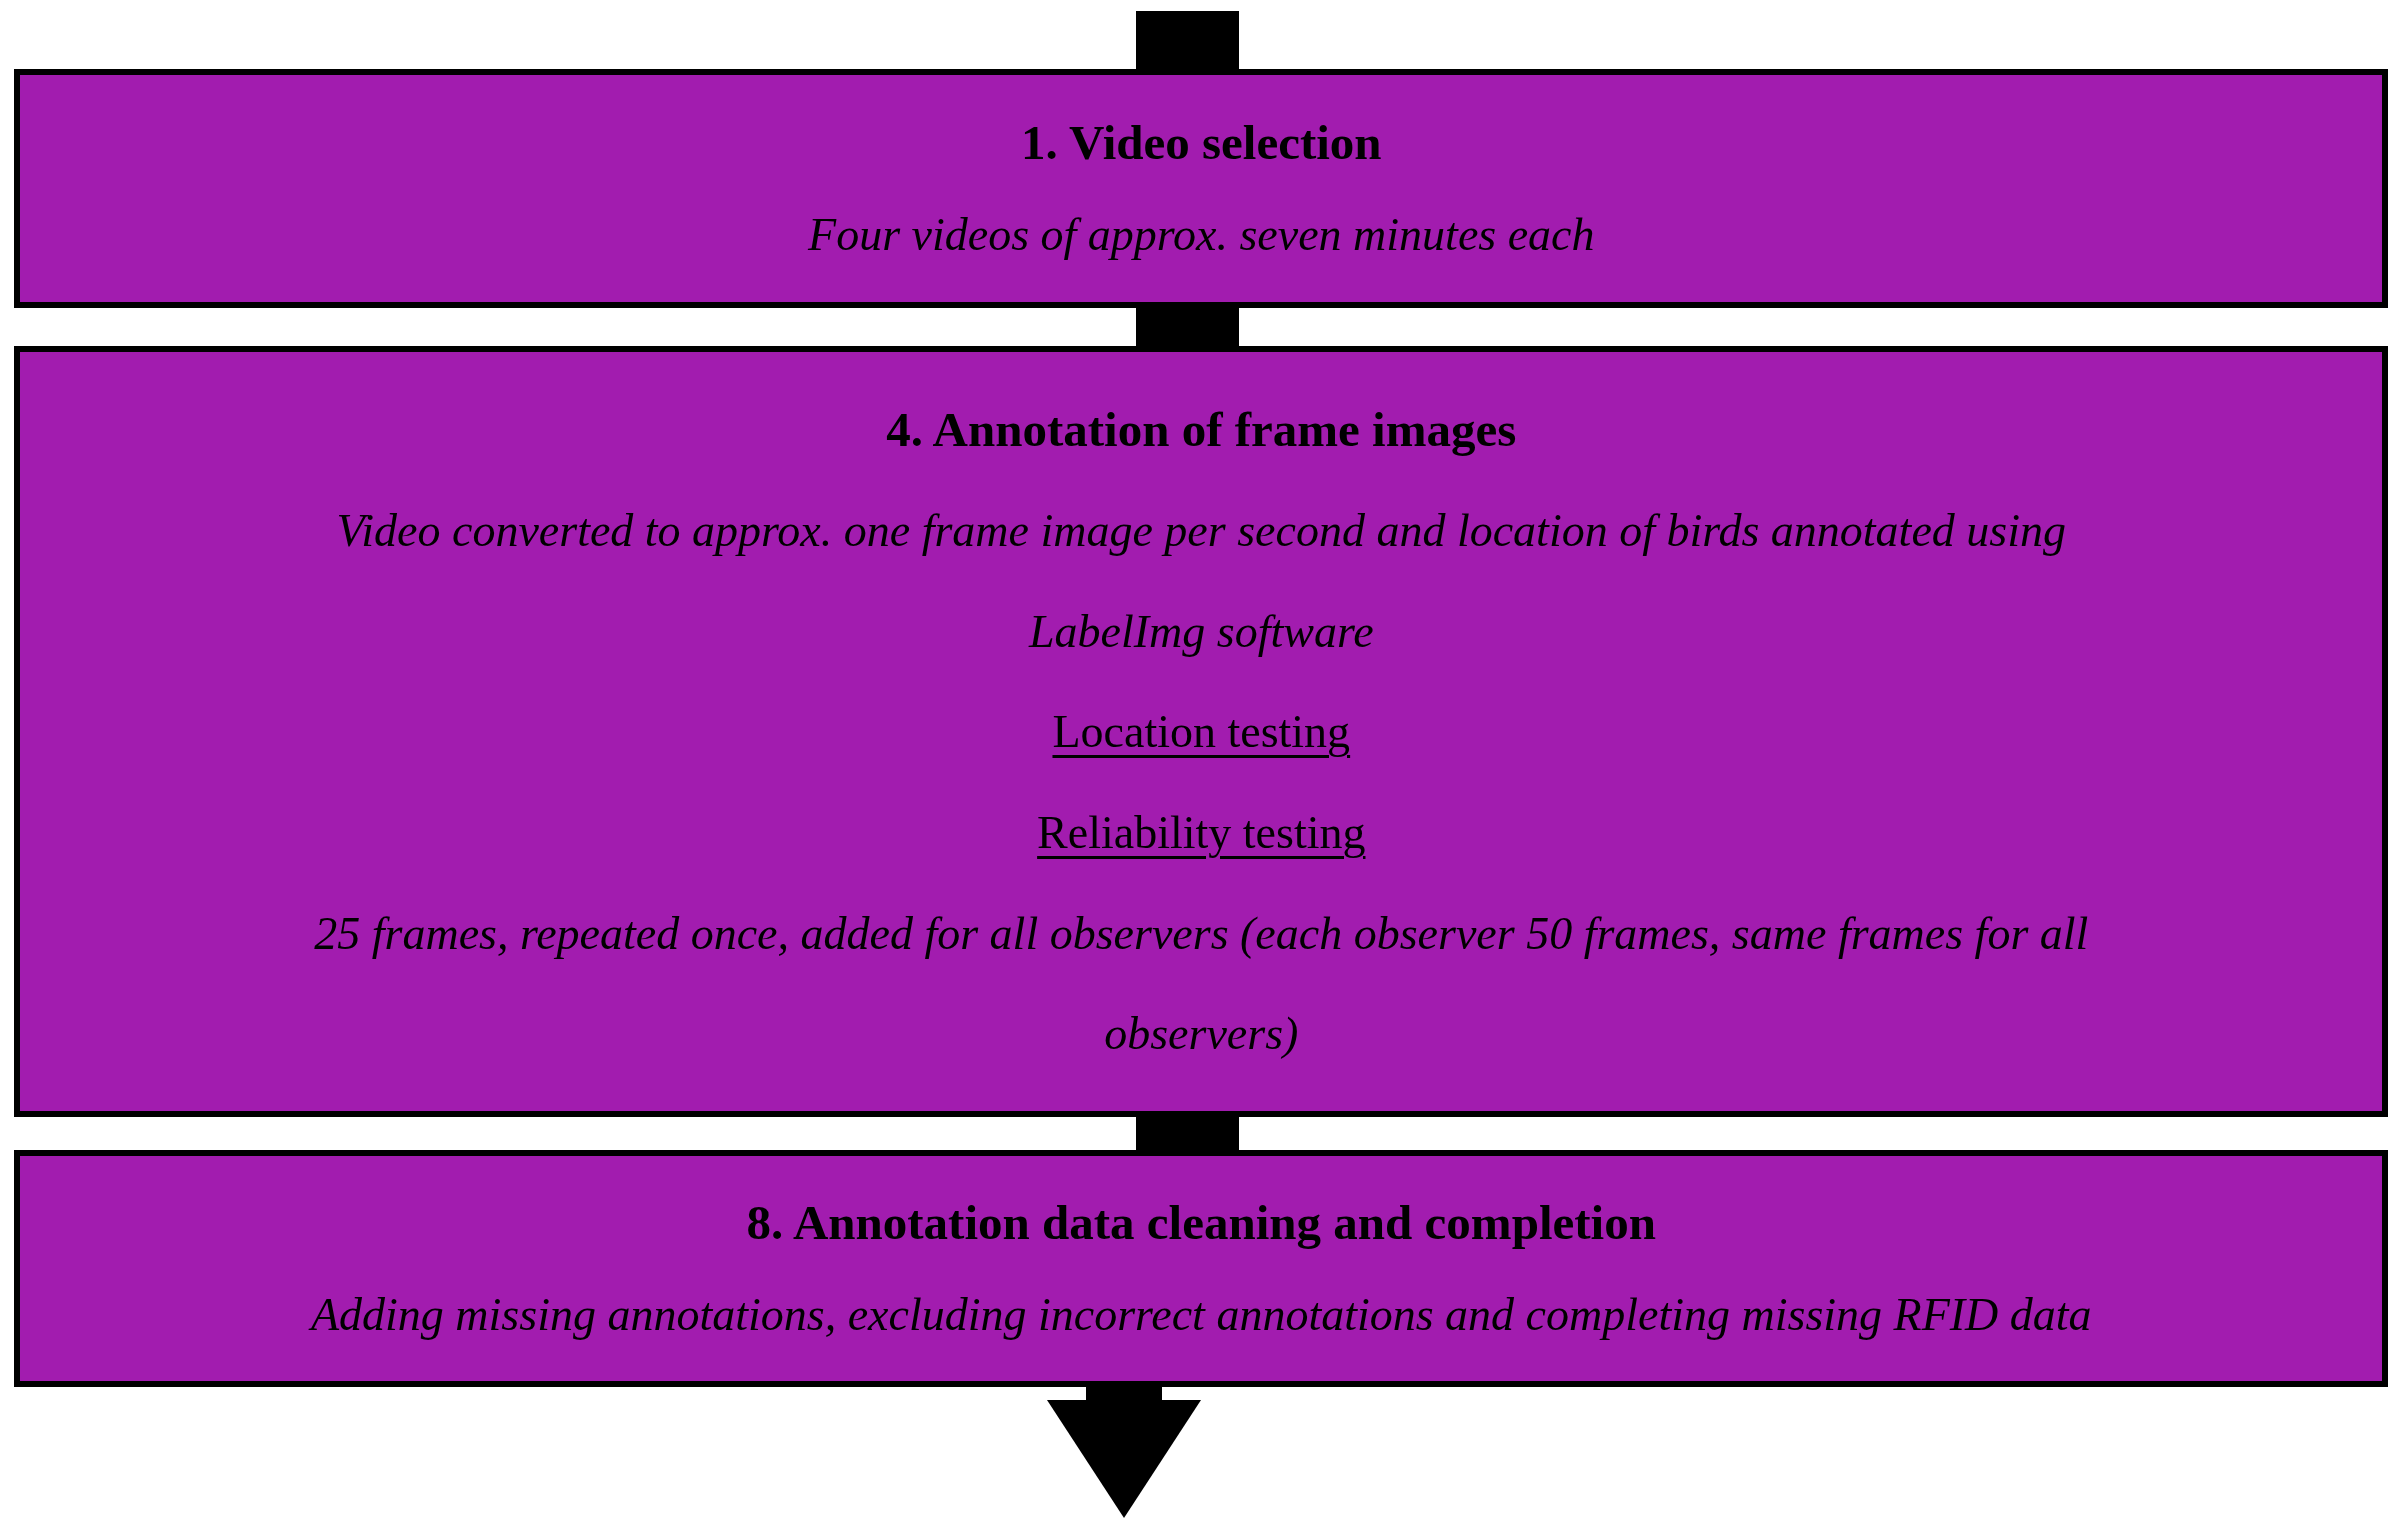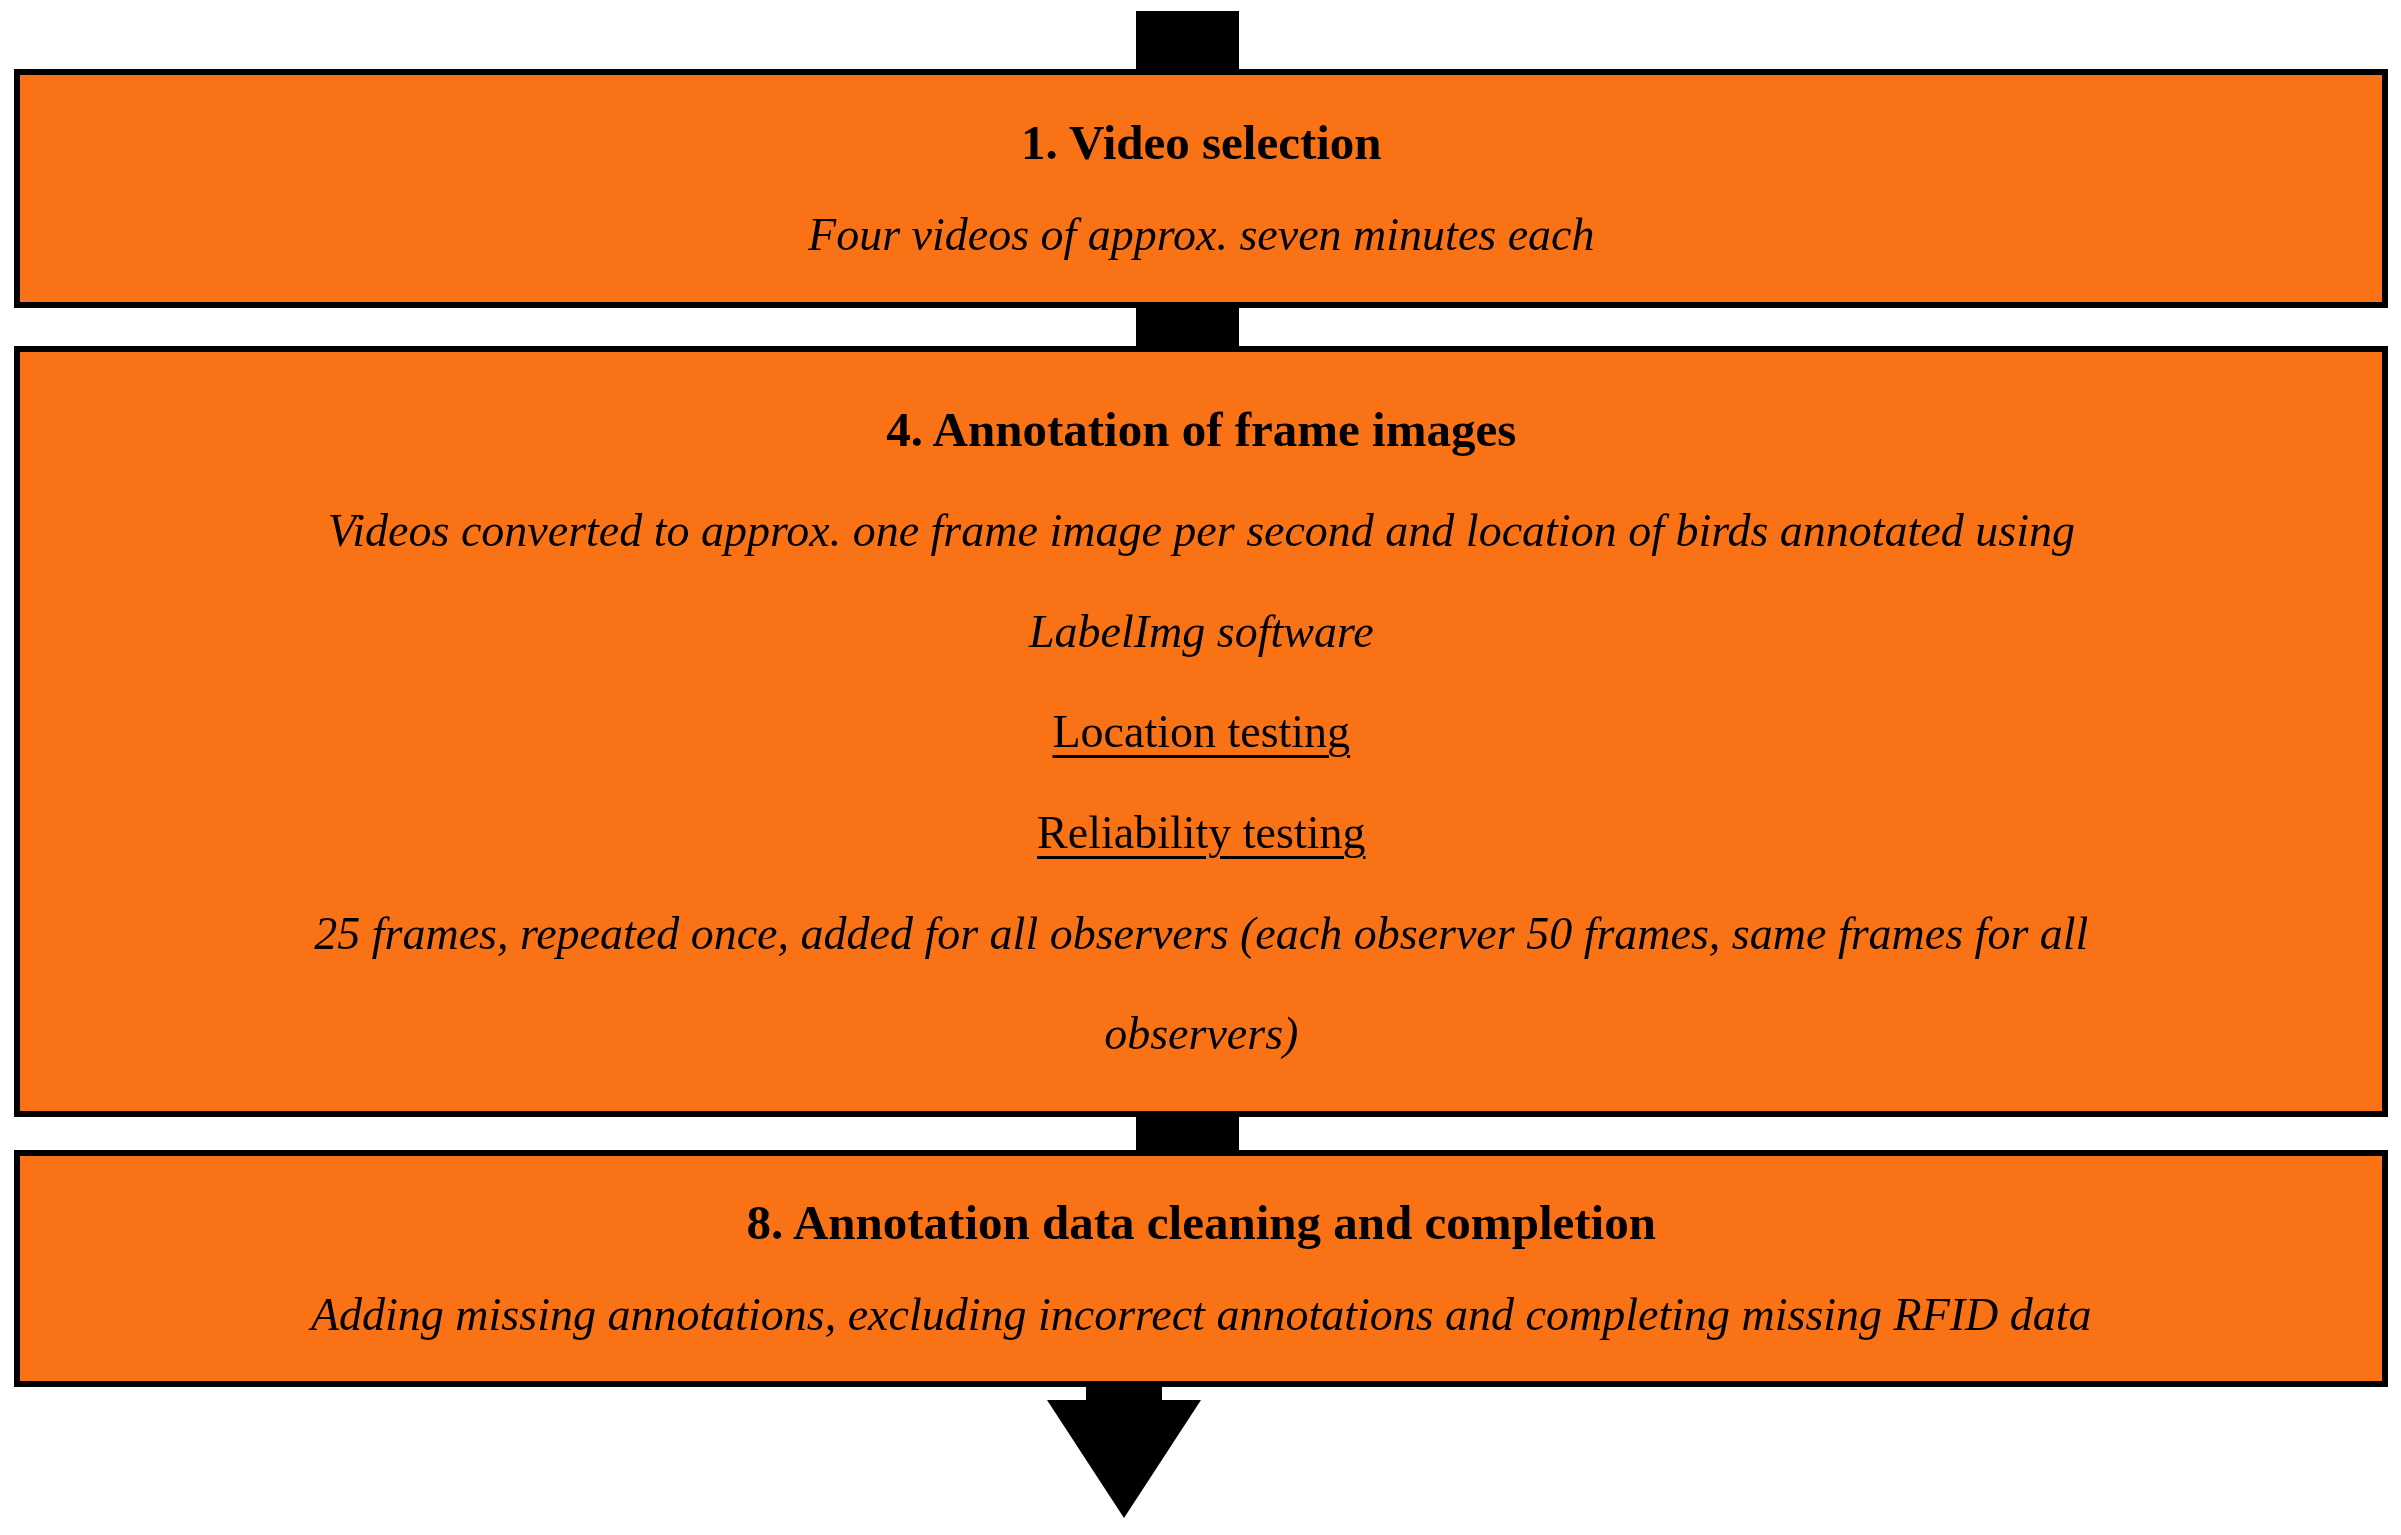--- a/index.html
+++ b/index.html
@@ -37,21 +37,21 @@
     border-top: 118px solid #000000;
     z-index: 0;
   }
   
   .box {
     position: absolute;
     left: 14.3px;
     width: 2374px;
     border: 6.1px solid #000000;
     box-sizing: border-box;
-    background: #f97316;
+    background: #a21caf;
     display: flex;
     flex-direction: column;
     justify-content: space-evenly;
     align-items: center;
     text-align: center;
     z-index: 1;
     padding: 4.1px 20.4px;
   }
   .box-1 { top: 69px;  height: 239px; }
   .box-2 { top: 346px;  height: 771px; }
@@ -84,21 +84,21 @@
   <div class="stub stub-shaft"></div>
   <div class="arrow-head"></div>
   <div id="boxes">
   <div class="box box-1">
     <div class="step-title">1. Video selection</div>
   <div class="step-line italic">Four videos of approx. seven minutes each</div>
       </div>
 
   <div class="box box-2">
     <div class="step-title">4. Annotation of frame images</div>
-  <div class="step-line italic">Videos converted to approx. one frame image per second and location of birds annotated using</div>
+  <div class="step-line italic">Video converted to approx. one frame image per second and location of birds annotated using</div>
         <div class="step-line italic">LabelImg software</div>
         <div class="step-line underline">Location testing</div>
         <div class="step-line underline">Reliability testing</div>
         <div class="step-line italic">25 frames, repeated once, added for all observers (each observer 50 frames, same frames for all</div>
         <div class="step-line italic">observers)</div>
       </div>
 
   <div class="box box-3">
     <div class="step-title">8. Annotation data cleaning and completion</div>
   <div class="step-line italic">Adding missing annotations, excluding incorrect annotations and completing missing RFID data</div>

